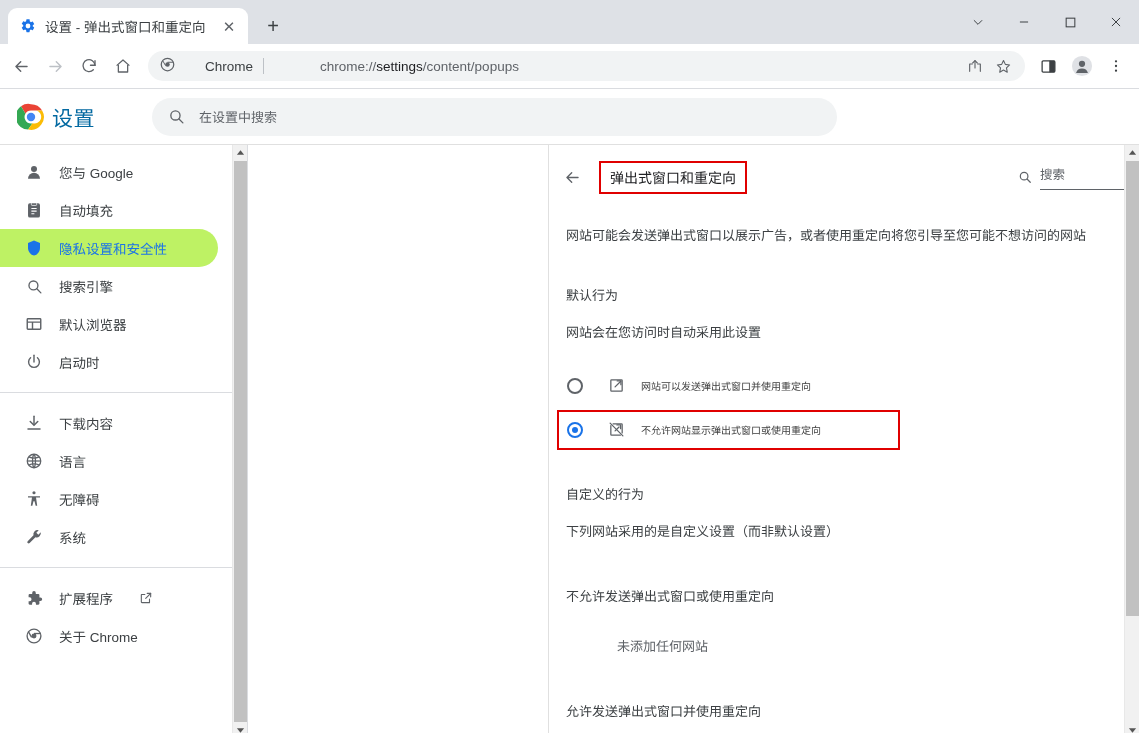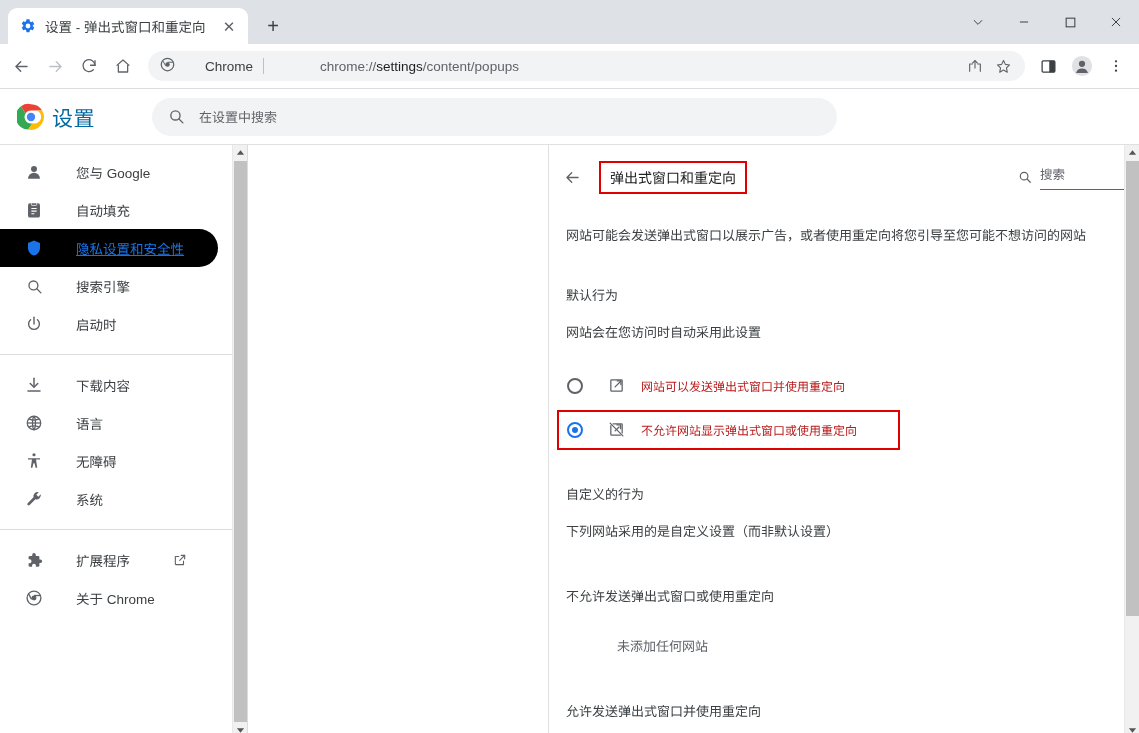--- a/index.html
+++ b/index.html
@@ -177,27 +177,27 @@
     padding-top: 8px;
     overflow: hidden;
   }
   .nav-item {
     display: flex;
     align-items: center;
     height: 38px;
     margin-right: 14px;
     padding-left: 24px;
     border-radius: 0 19px 19px 0;
-    gap: 32px;
+    gap: 15px;
     color: #5f6368;
   }
   .nav-item .ico { width: 20px; height: 20px; flex: 0 0 20px; display: flex; align-items:center; justify-content:center; }
   .nav-item .ico svg { display: block; }
   .nav-item .lbl { font-size: 13.5px; color: #3c4043; white-space: nowrap; }
-  .nav-item.active { background: #000000; text-decoration: underline; }
+  .nav-item.active { background: #bef264; }
   .nav-item.active .lbl { color: #1a73e8; }
   .nav-item.active .ico { color: #1a73e8; }
   .nav-ext-icon { margin-left: 11px; display:flex; align-items:center; color:#5f6368; }
   .nav-divider {
     height: 1px;
     background: #dadce0;
     margin: 11px 0 11px 0;
   }
   
   .sb-track {
@@ -332,22 +332,22 @@
   .radio-icon {
     margin-left: 24px;
     width: 18px; height: 18px;
     flex: 0 0 18px;
     display: flex; align-items: center; justify-content: center;
     color: #5f6368;
   }
   .radio-icon svg { display: block; }
   .radio-label {
     margin-left: 16px;
-    font-size: 12px;
-    color: #b91c1c;
+    font-size: 10px;
+    color: #404040;
     white-space: nowrap;
   }
 
   .perm-row {
     display: flex;
     align-items: center;
     padding: 0 21px 0 17px;
     height: 44px;
     margin-top: 34px;
   }
@@ -553,20 +553,29 @@
           <span class="ico">
             <svg width="17" height="17" viewBox="0 0 24 24" fill="none" stroke="currentColor" stroke-width="1.9" stroke-linecap="round">
               <circle cx="10.5" cy="10.5" r="6.3"></circle>
               <path d="M15.3 15.3L21 21"></path>
             </svg>
           </span>
           <span class="lbl">搜索引擎</span>
         </div>
         <div class="nav-item">
           <span class="ico">
+            <svg width="18" height="18" viewBox="0 0 24 24" fill="none" stroke="currentColor" stroke-width="1.9">
+              <rect x="3" y="5" width="18" height="14" rx="1"></rect>
+              <path d="M3 9.5h18M10 9.5V19"></path>
+            </svg>
+          </span>
+          <span class="lbl">默认浏览器</span>
+        </div>
+        <div class="nav-item">
+          <span class="ico">
             <svg width="18" height="18" viewBox="0 0 24 24" fill="none" stroke="currentColor" stroke-width="1.9" stroke-linecap="round">
               <path d="M12 3v9"></path>
               <path d="M7.4 6.4a7.2 7.2 0 109.2 0"></path>
             </svg>
           </span>
           <span class="lbl">启动时</span>
         </div>
         <div class="nav-divider"></div>
         <div class="nav-item">
           <span class="ico">

